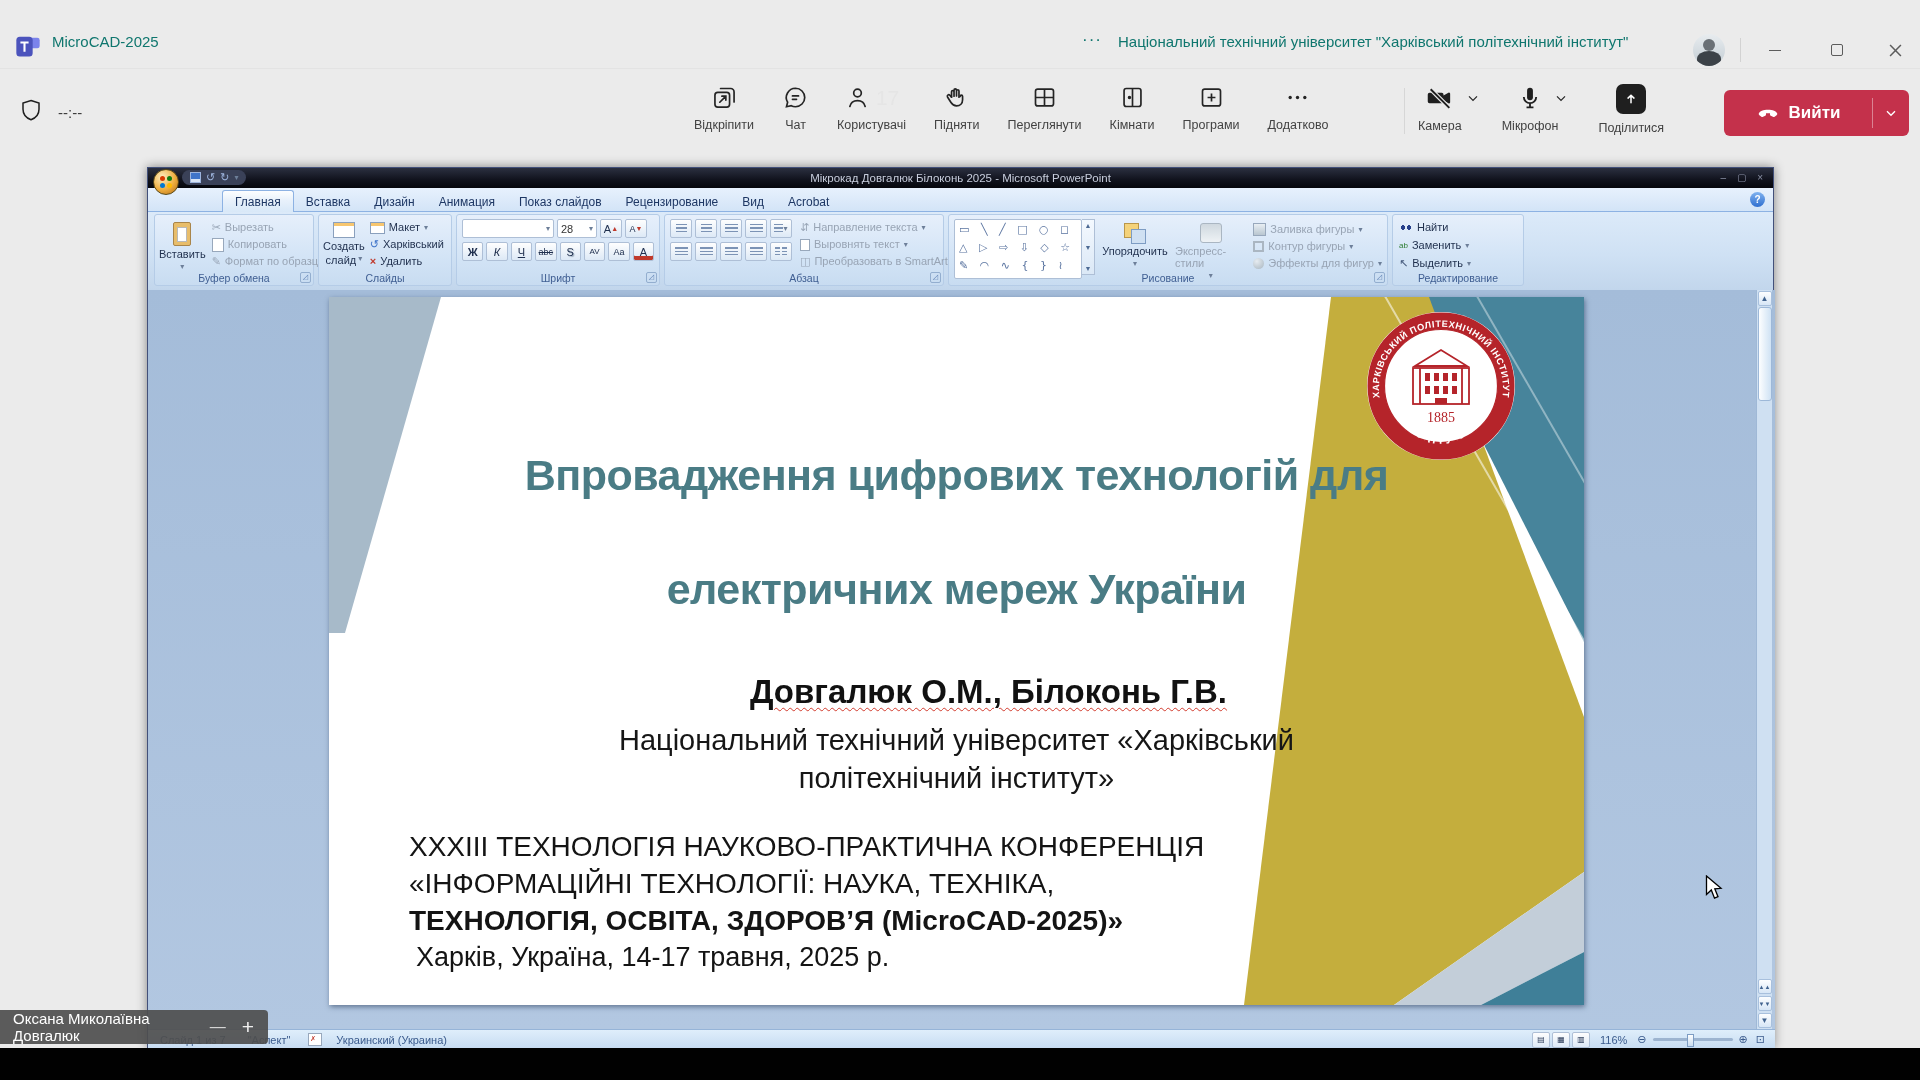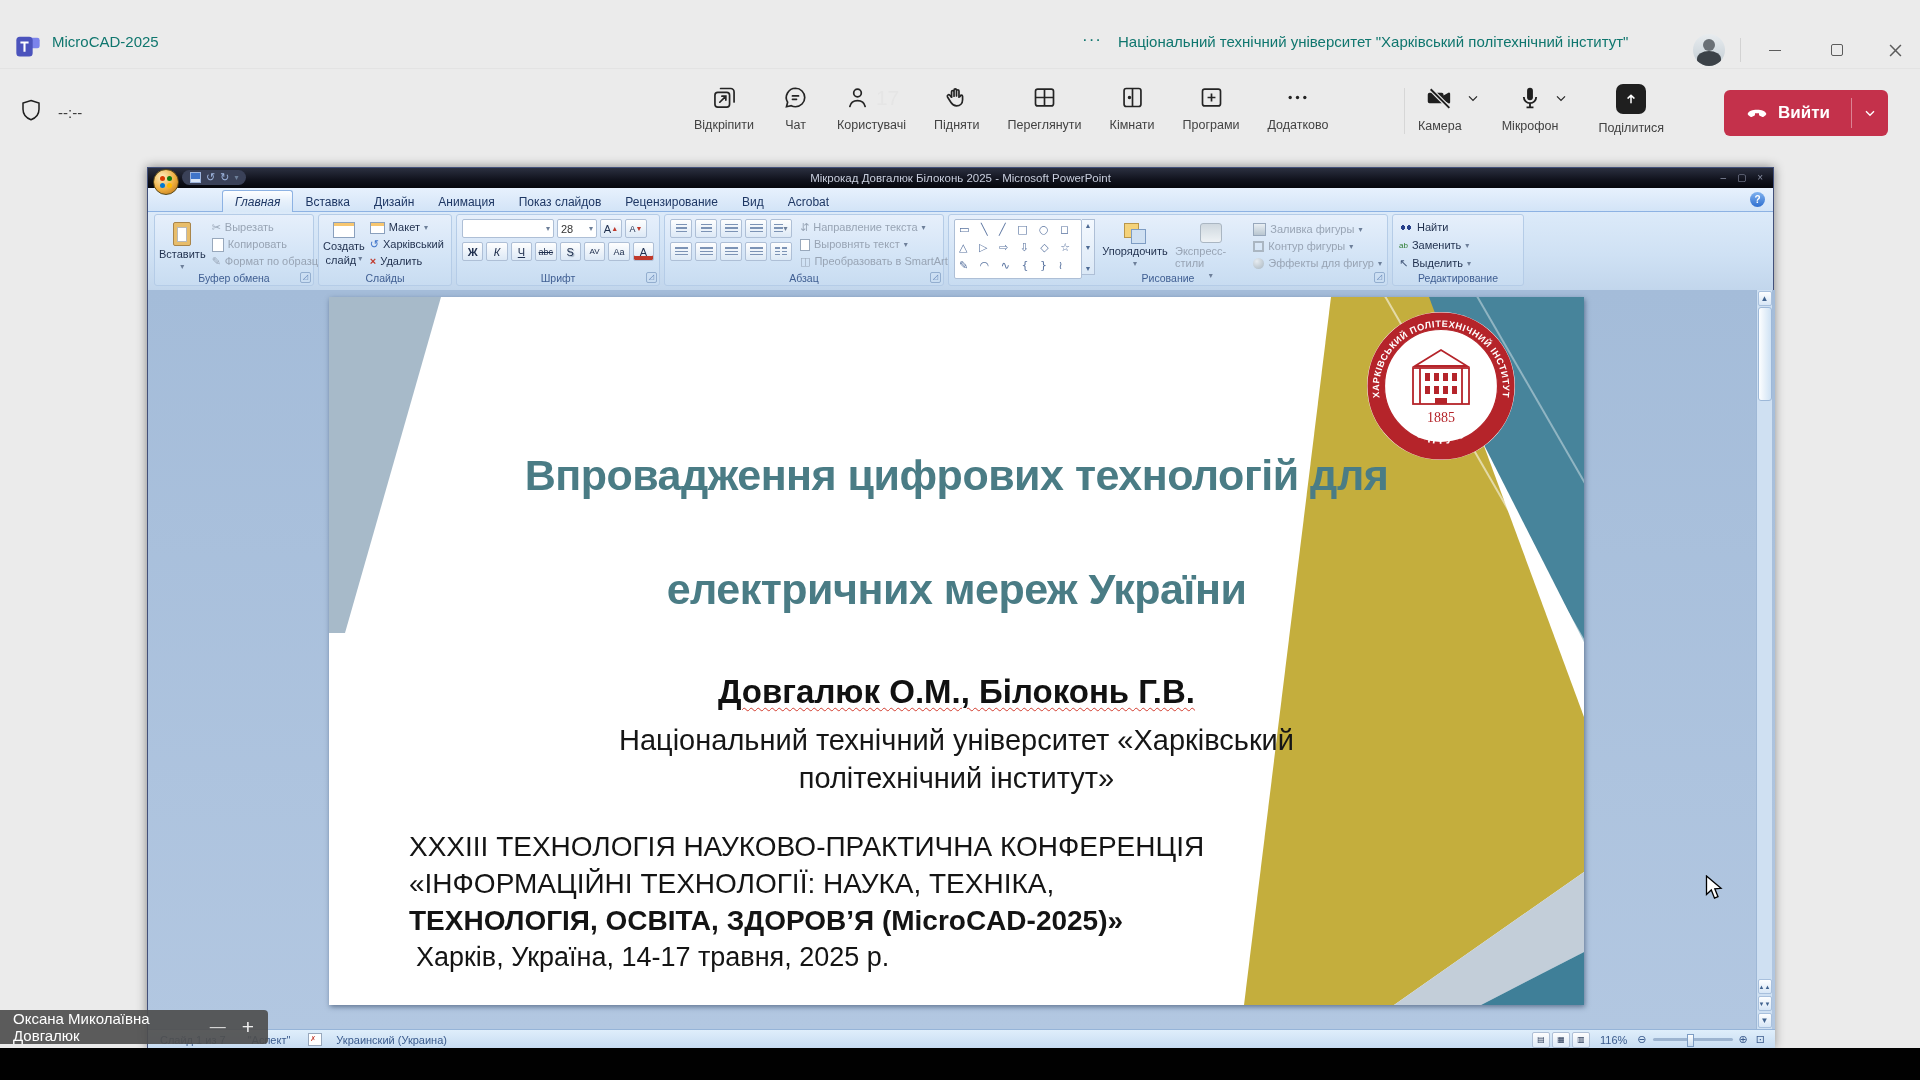--- a/index.html
+++ b/index.html
@@ -7,30 +7,30 @@
           font-family:"Liberation Sans","DejaVu Sans",sans-serif;background:#000;}
   .abs{position:absolute;}
   .flex{display:flex;}
   
   #appbg{left:0;top:0;width:1920px;height:1048px;background:#ebebeb;}
   .ttl{color:#0f766e;font-size:15px;white-space:nowrap;}
   .wbtn{width:46px;height:40px;display:flex;align-items:center;justify-content:center;color:#5c5c5c;}
   .cbtn{display:flex;flex-direction:column;align-items:center;gap:7px;color:#424242;font-size:12.5px;white-space:nowrap;}
   .cbtn svg{display:block;}
   .chev{width:16px;height:16px;}
-  #leave{left:1724px;top:90px;width:164px;height:46px;background:#c4314b;border-radius:6px;display:flex;align-items:center;color:#fff;}
+  #leave{left:1724px;top:90px;width:185px;height:46px;background:#c4314b;border-radius:6px;display:flex;align-items:center;color:#fff;}
   #leave .lbl{font-size:17px;font-weight:bold;}
   
   #ppt{left:147px;top:167px;width:1627px;height:881px;background:#aec4e0;box-shadow:0 0 10px rgba(0,0,0,.45);border:1px solid #42507a;box-sizing:border-box;}
   #ppt-title{left:0;top:0;width:100%;height:20px;background:linear-gradient(#2b3040,#10121c 60%,#05060c);}
   #ppt-title .t{width:100%;text-align:center;color:#c7cddc;font-size:11.5px;line-height:20px;white-space:nowrap;}
   #qat{left:34px;top:2px;height:15px;background:#3a4158;border-radius:8px;display:flex;align-items:center;gap:5px;padding:0 8px;color:#9db4dd;font-size:11px;}
   #tabsrow{left:0;top:20px;width:100%;height:24px;background:linear-gradient(#e7f1fd,#d3e4f7);border-bottom:1px solid #8db2e3;box-sizing:border-box;}
   .ptab{font-size:12px;color:#1e3764;padding:4px 12px 3px;white-space:nowrap;}
-  .ptab.active{background:linear-gradient(#fdfeff,#e8f1fb 45%,#d8e8f8);border:1px solid #8db2e3;border-bottom:none;border-radius:3px 3px 0 0;font-style:italic;}
+  .ptab.active{background:linear-gradient(#fdfeff,#e8f1fb 45%,#d8e8f8);border:1px solid #8db2e3;border-bottom:none;border-radius:3px 3px 0 0;}
   #ribbon{left:0;top:44px;width:100%;height:78px;background:linear-gradient(#dcEAf9,#cfe1f4 55%,#c2d6ec);}
   .rgroup{position:relative;height:72px;margin-top:2px;border:1px solid #b5cce7;border-radius:3px;background:linear-gradient(#e6effb,#d3e4f6 60%,#c8dcf1);box-sizing:border-box;}
   .rlabel{position:absolute;bottom:1px;left:0;width:100%;text-align:center;font-size:10.5px;color:#3f5e92;}
   .launch{position:absolute;right:2px;bottom:2px;width:9px;height:9px;border:1px solid #93aecf;border-radius:2px;font-size:7px;line-height:8px;text-align:center;color:#5a7db0;}
   .sm{font-size:11px;color:#1f2f4d;display:flex;align-items:center;gap:4px;white-space:nowrap;line-height:15px;}
   .sm.dis{color:#98a4b4;}
   .dd{font-size:8px;color:#6d7f99;}
   .bigbtn{display:flex;flex-direction:column;align-items:center;font-size:11px;color:#1f2f4d;gap:2px;padding-top:4px;}
   .mi{display:inline-block;vertical-align:middle;}
   .mi-clip{width:16px;height:22px;background:#e8bd6a;border:1px solid #a9854a;border-radius:2px;position:relative;}
@@ -44,21 +44,21 @@
   .scol{width:13px;height:56px;border:1px solid #aebfd6;border-left:none;background:linear-gradient(#f4f9ff,#dbe8f6);display:flex;flex-direction:column;align-items:center;justify-content:space-between;font-size:7px;color:#4d6astrs;color:#4d6a94;padding:2px 0;box-sizing:border-box;}
   
   #slidearea{left:0;top:122px;width:1627px;height:739px;background:linear-gradient(#a4bcd9,#b2c7e1);}
   #slide{left:181px;top:7px;width:1255px;height:708px;background:#fff;overflow:hidden;box-shadow:1px 2px 5px rgba(20,40,70,.5);}
   .dec{position:absolute;left:0;top:0;width:1255px;height:708px;}
   #vscroll{left:1608px;top:122px;width:16px;height:739px;background:#cfe0f2;border-left:1px solid #9fb8d6;box-sizing:border-box;display:flex;flex-direction:column;align-items:center;font-size:8px;color:#41638f;}
   .sbtn{width:14px;height:15px;background:linear-gradient(#fdfeff,#d7e6f6);border:1px solid #a8c0dd;border-radius:2px;display:flex;align-items:center;justify-content:center;margin:1px 0;box-sizing:border-box;}
   #statusbar{left:0;top:861px;width:1627px;height:20px;background:linear-gradient(#dfeefb,#c6dbf1);border-top:1px solid #96b4d8;box-sizing:border-box;font-size:11px;color:#3a5a8c;display:flex;align-items:center;}
   
   .sl-title{width:100%;text-align:center;color:#4a7c85;font-weight:bold;font-size:43px;line-height:57px;letter-spacing:-0.5px;}
-  .sl-auth{width:100%;text-align:center;color:#111;font-weight:bold;font-size:33px;}
+  .sl-auth{width:100%;text-align:center;color:#111;font-weight:bold;font-size:33px;margin-left:32px;}
   .sl-uni{width:100%;text-align:center;color:#161616;font-size:29px;line-height:38px;}
   .sl-conf{color:#141414;font-size:28px;line-height:37px;white-space:nowrap;}
   .wavy{text-decoration:underline;text-decoration-style:wavy;text-decoration-color:#d23b2e;text-decoration-thickness:1px;text-underline-offset:4px;}
   
   #pill{left:0;top:1010px;width:268px;height:34px;background:rgba(78,78,78,.92);border-radius:0 4px 4px 0;display:flex;align-items:center;color:#fff;font-size:15px;}
   #blackbar{left:0;top:1048px;width:1920px;height:32px;background:#010101;}
 </style>
 </head>
 <body>
 

